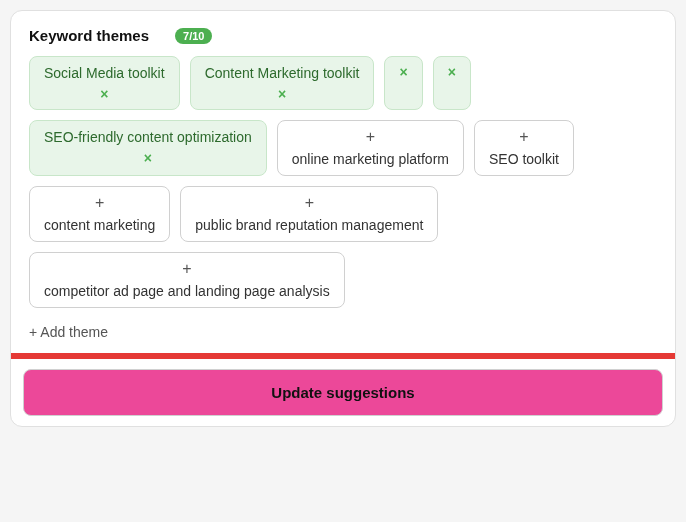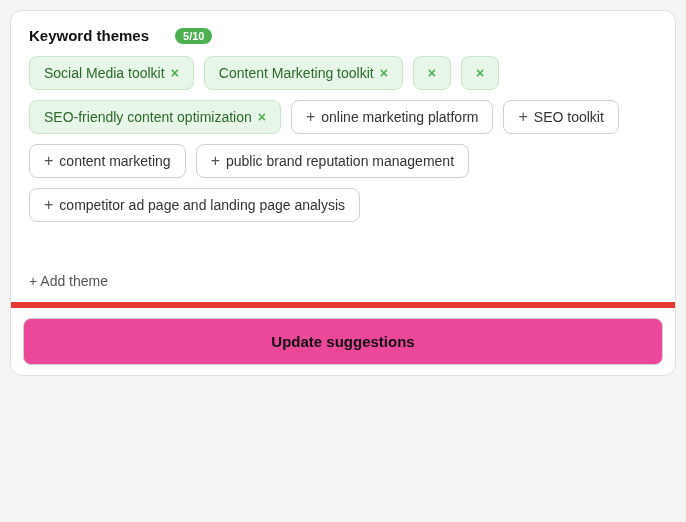--- a/index.html
+++ b/index.html
@@ -48,20 +48,21 @@
     .tag {
       display: inline-flex;
       align-items: center;
       gap: 6px;
       padding: 8px 14px;
       border-radius: 8px;
       font-size: 14px;
       font-weight: 500;
       cursor: pointer;
       white-space: nowrap;
+      flex-direction: column;
     }
     .tag-selected {
       background: #e8f5e9;
       border: 1.5px solid #c8e6c9;
       color: #2d6a2d;
     }
     .tag-selected .tag-remove {
       font-size: 14px;
       color: #4CAF50;
       font-weight: 700;
@@ -77,21 +78,20 @@
       font-size: 16px;
       color: #555;
       font-weight: 400;
       line-height: 1;
     }
     .add-theme {
       padding: 0 18px 16px 18px;
       font-size: 14px;
       color: #555;
       cursor: pointer;
-      margin-top: 35px;
     }
     .update-btn-wrapper {
       border-top: 3px solid #e53935;
       padding: 10px 12px;
       outline: 3px solid #e53935;
       margin: 0;
     }
     .update-btn {
       width: 100%;
       padding: 14px;
@@ -104,21 +104,21 @@
       cursor: pointer;
       text-align: center;
     }
   </style>
 </head>
 <body>
 
 <div class="container">
   <div class="header">
     <span class="header-title">Keyword themes</span>
-    <span class="badge">5/10</span>
+    <span class="badge">7/10</span>
   </div>
 
   <div class="tags-area" id="tags-container">
 
   <span class="tag tag-selected">
         <span>Social Media toolkit</span>
         <span class="tag-remove">×</span>
       </span>
       <span class="tag tag-selected">
         <span>Content Marketing toolkit</span>

